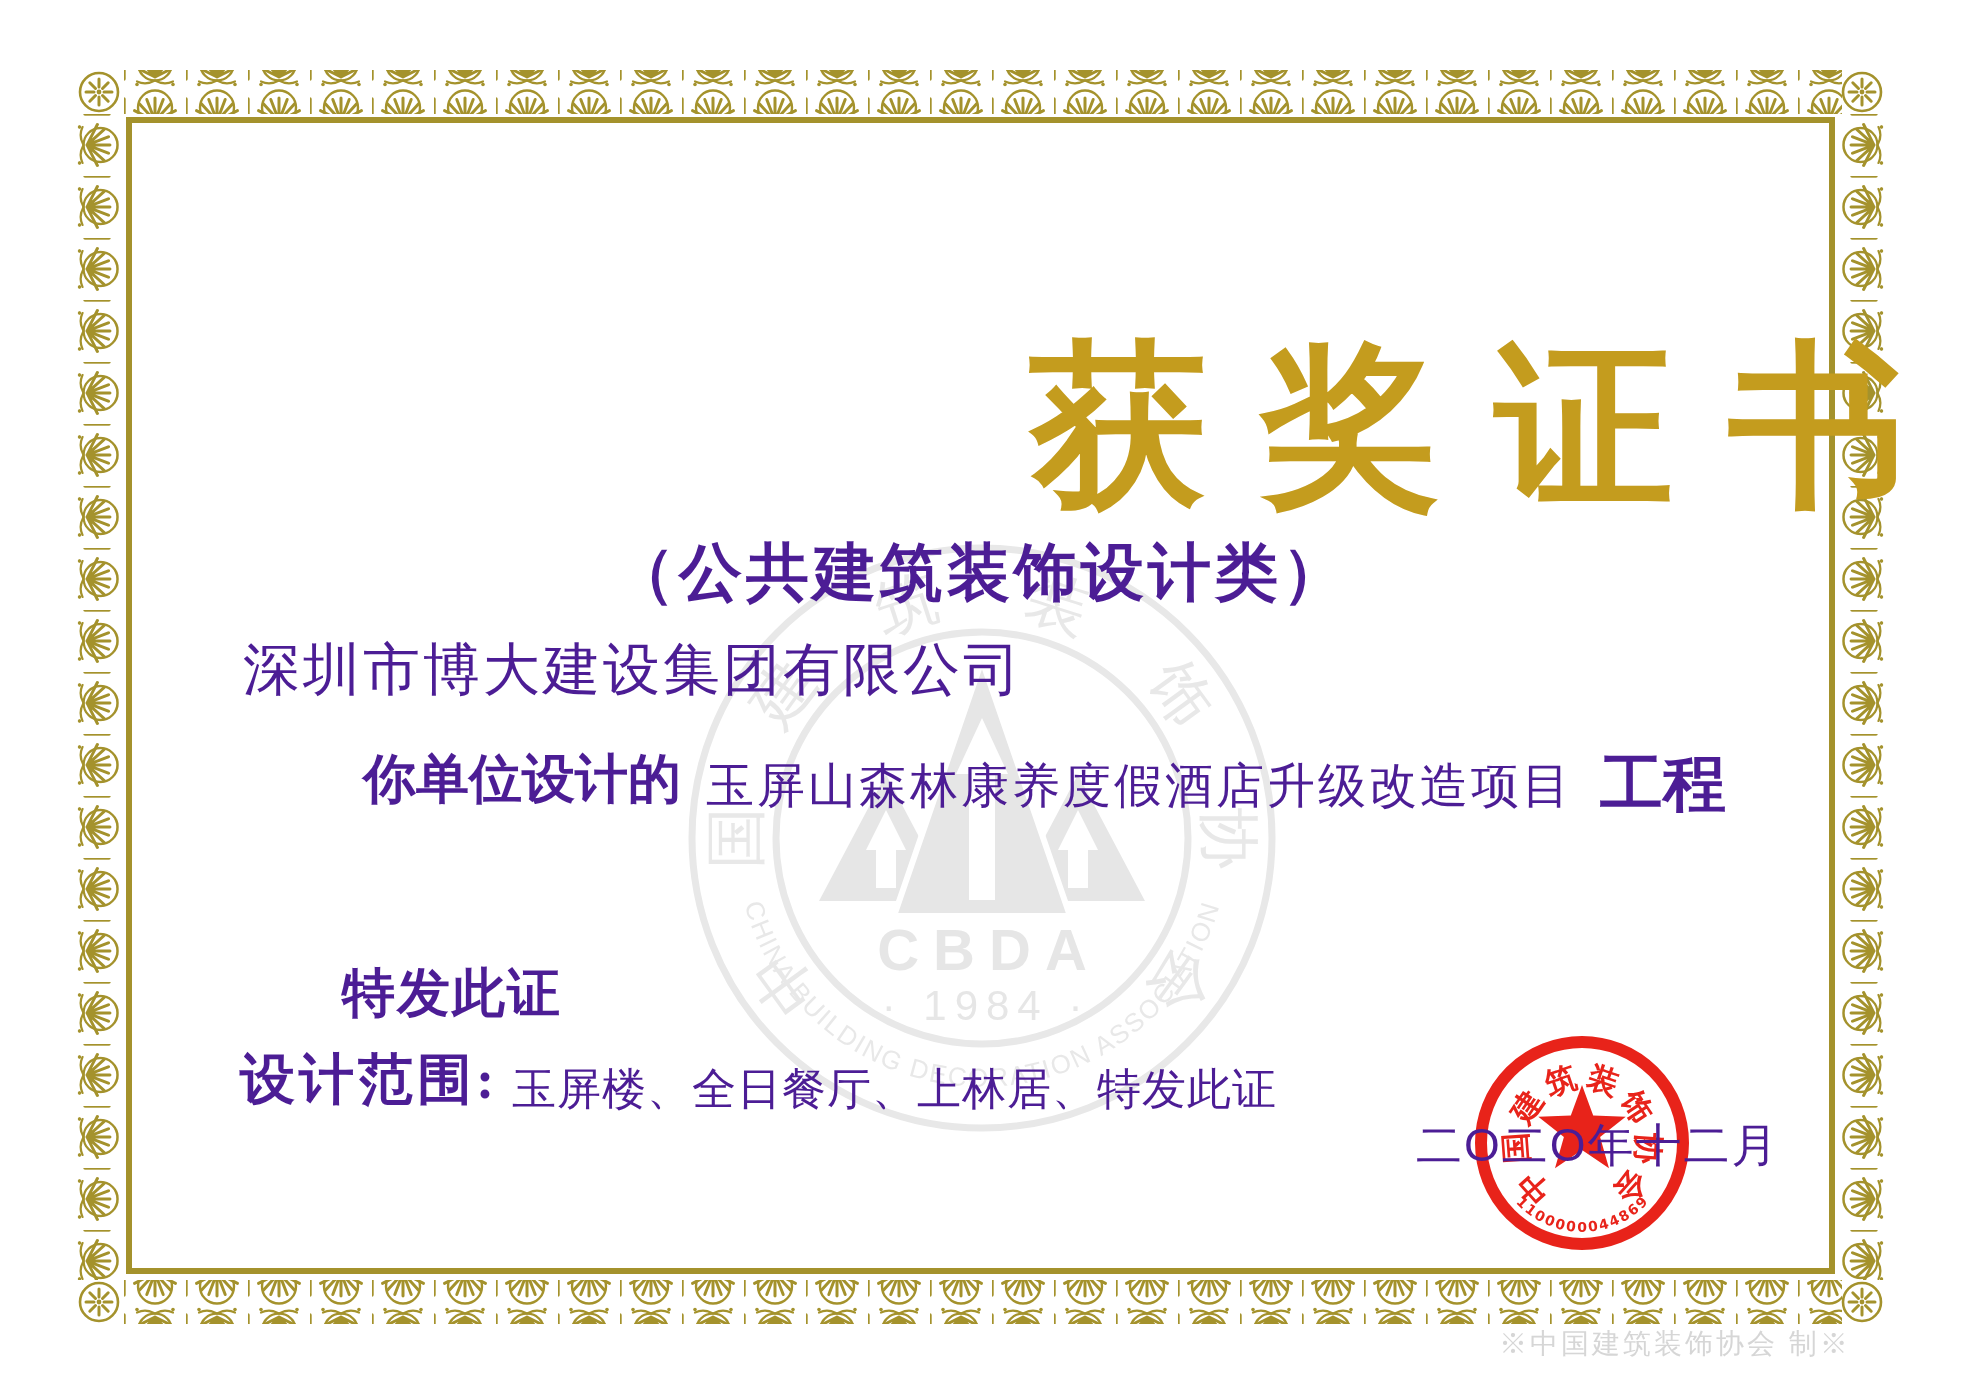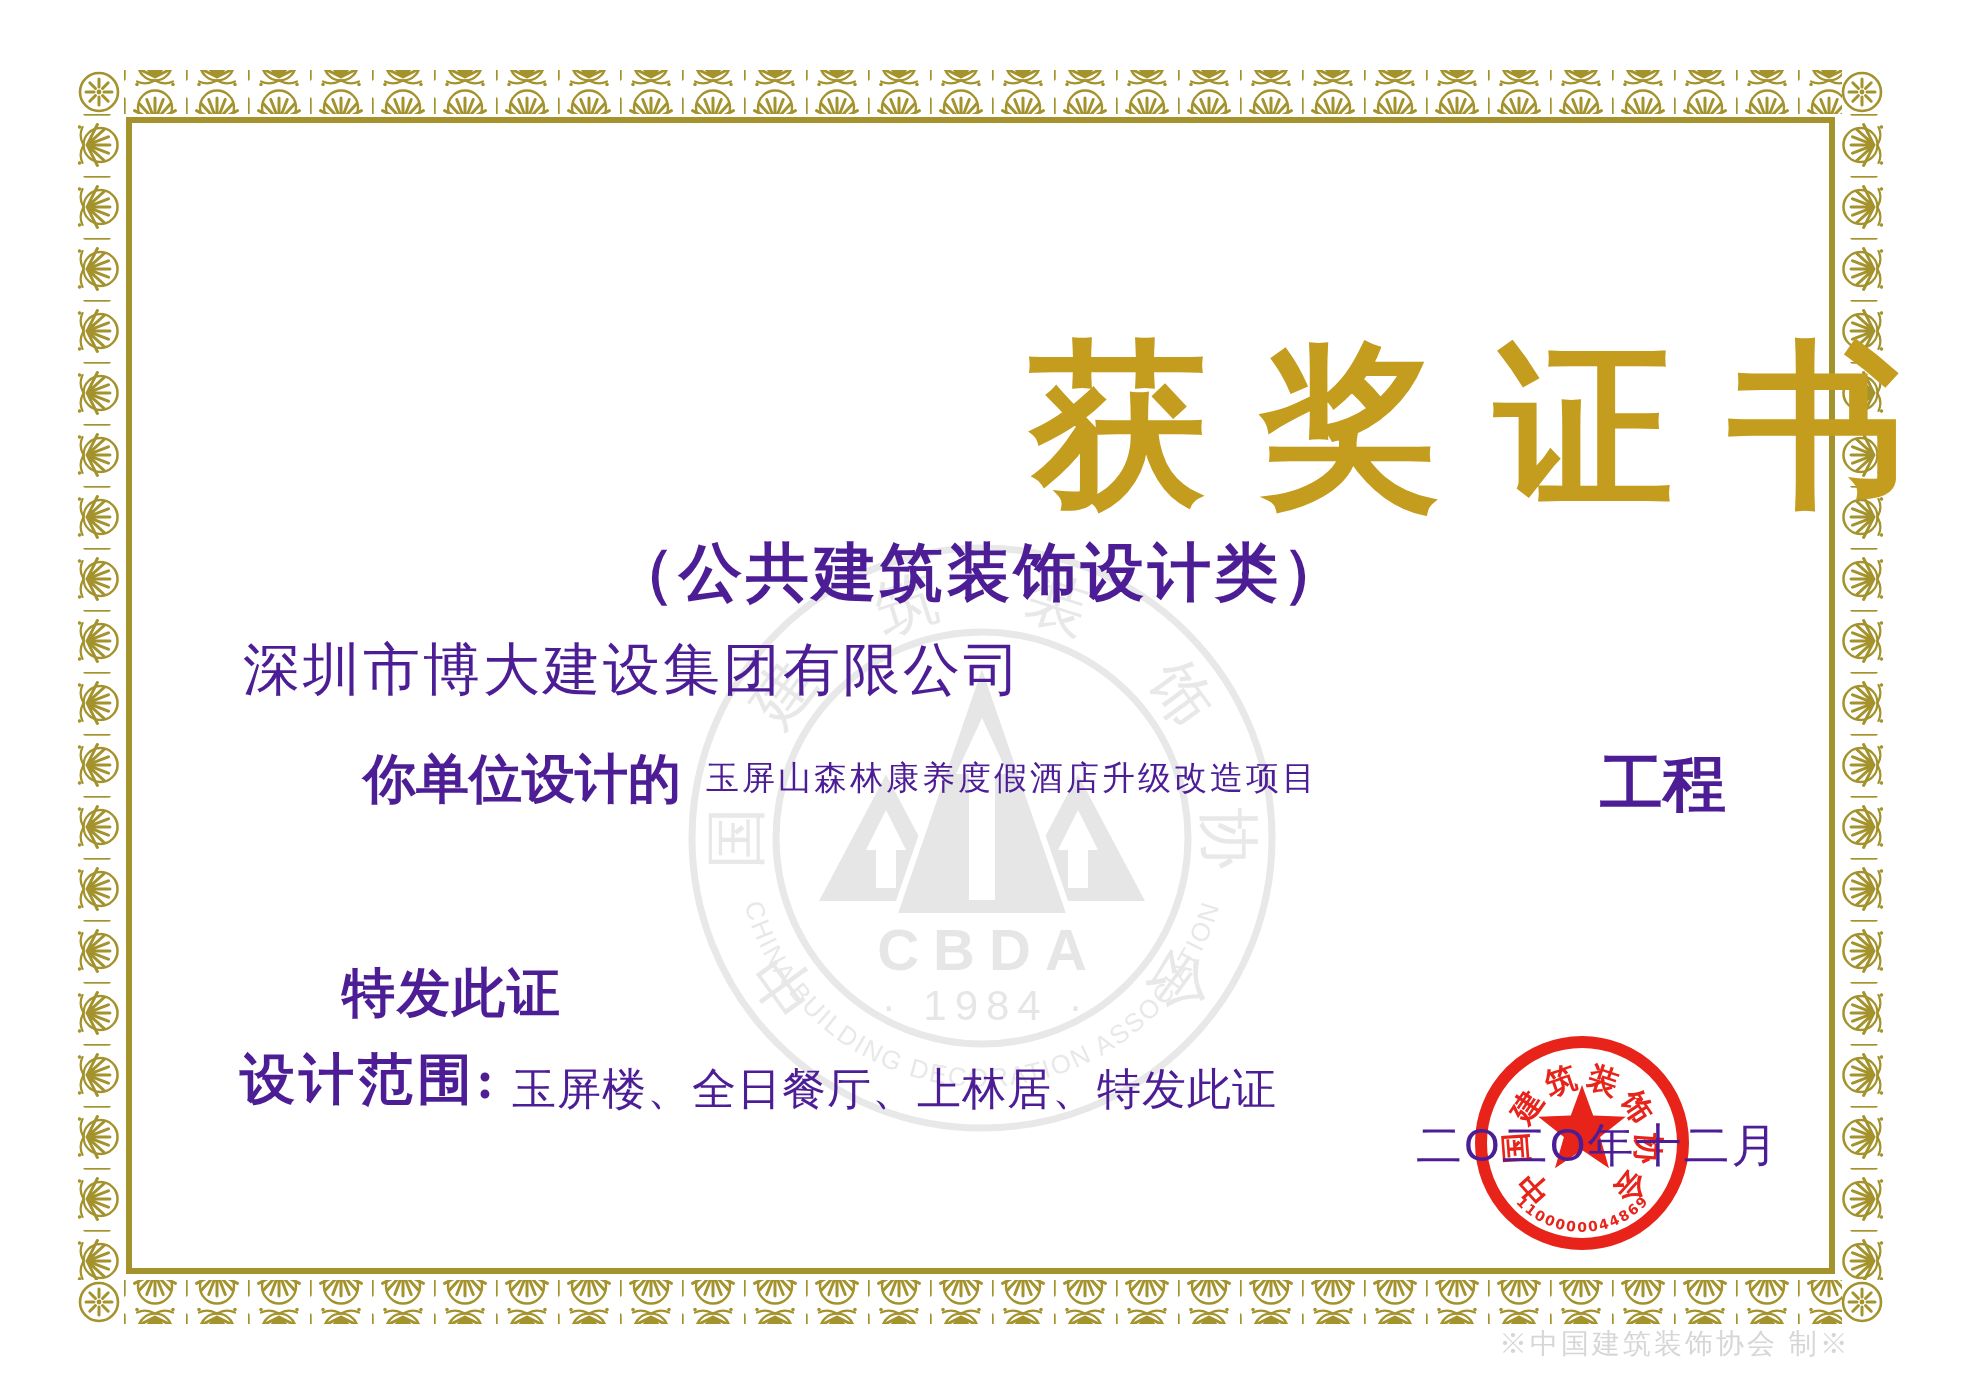--- a/index.html
+++ b/index.html
@@ -26,22 +26,22 @@
     left:0;top:542px;width:100%;text-align:center;
     font-family:"Liberation Serif",serif;font-weight:bold;
     font-size:63px;letter-spacing:4px;
   }
   .company{
     left:243px;top:641px;
     font-family:"Liberation Serif",serif;font-size:57px;letter-spacing:3px;
   }
   .body-prefix{left:363px;top:752px;font-weight:bold;font-size:53px;}
   .project-name{
-    left:706px;top:762px;font-family:Liberation Serif, serif;
-    font-size:33px;letter-spacing:3px;
+    left:706px;top:762px;font-family:Liberation Sans, sans-serif;
+    font-size:48px;letter-spacing:3px;
   }
   .body-suffix{left:1600px;top:752px;font-weight:bold;font-size:63px;}
   .award-line{left:240px;top:860px;font-weight:bold;font-size:53px;letter-spacing:1px;}
   .issue-line{left:342px;top:966px;font-weight:bold;font-size:53px;letter-spacing:2px;}
   .scope-label{
     left:240px;top:1052px;font-family:"Liberation Serif",serif;
     font-weight:bold;font-size:55px;letter-spacing:4px;
   }
   .scope-items{
     left:512px;top:1068px;font-family:"Liberation Serif",serif;

